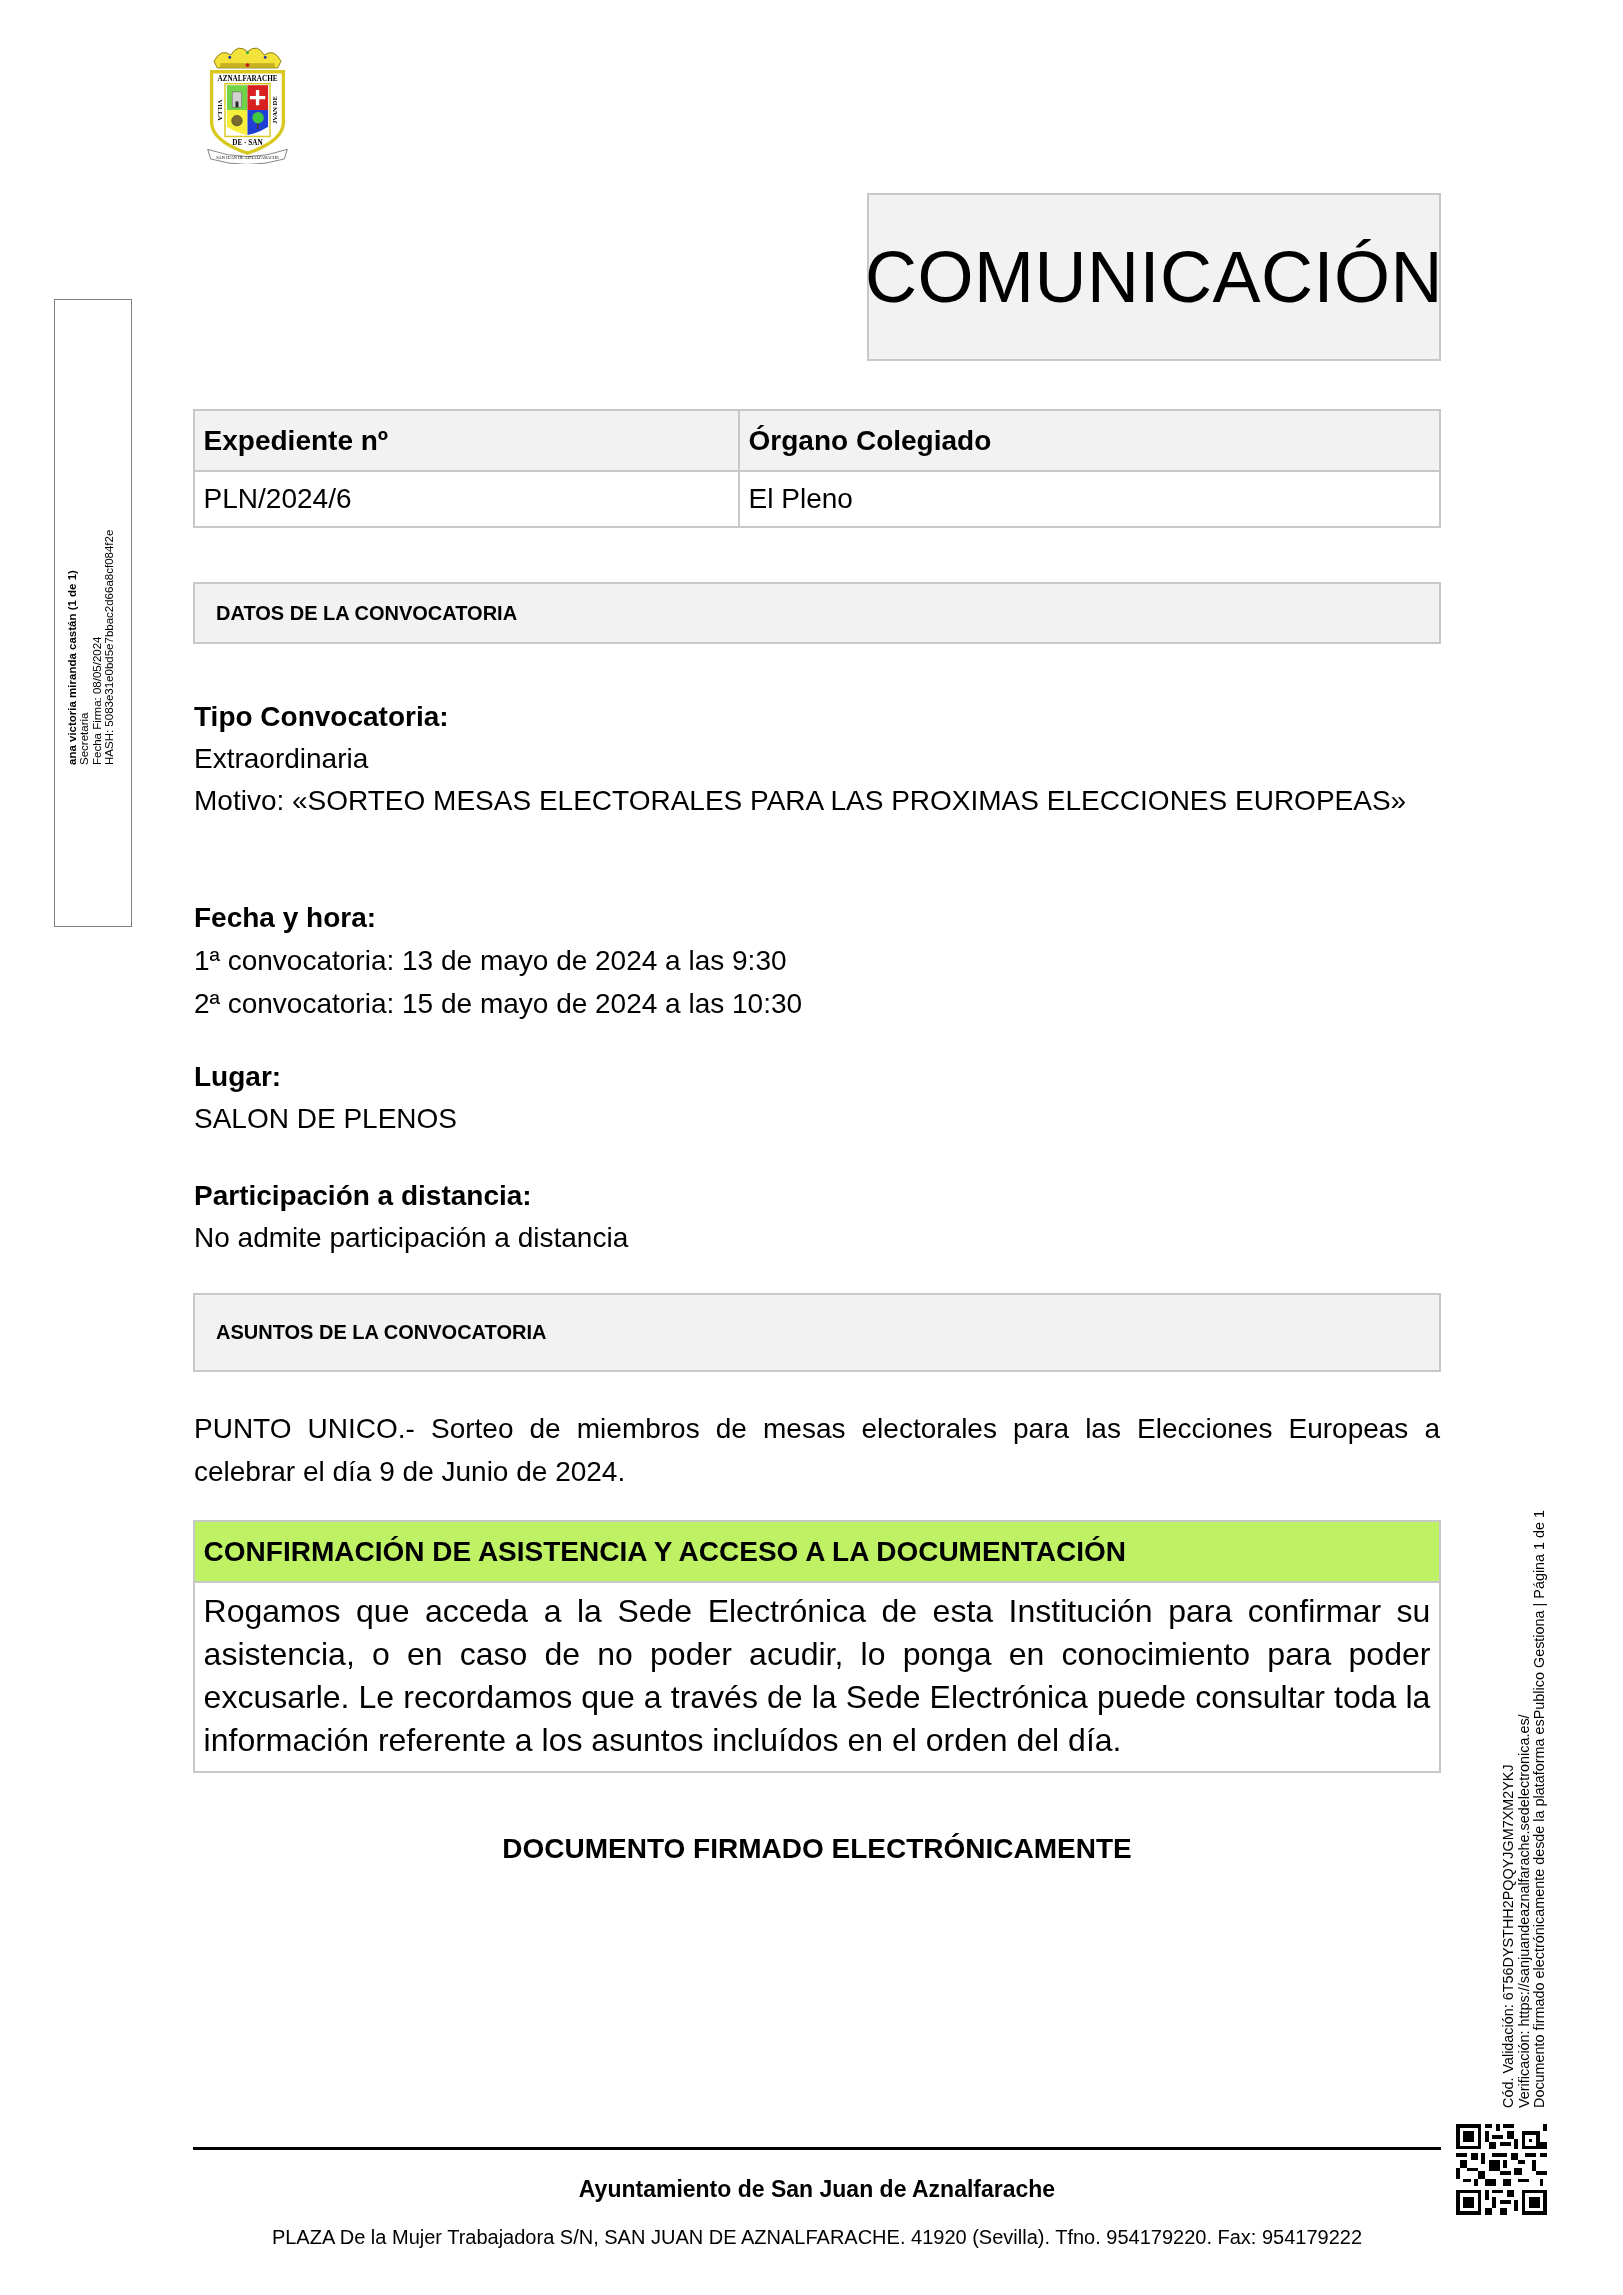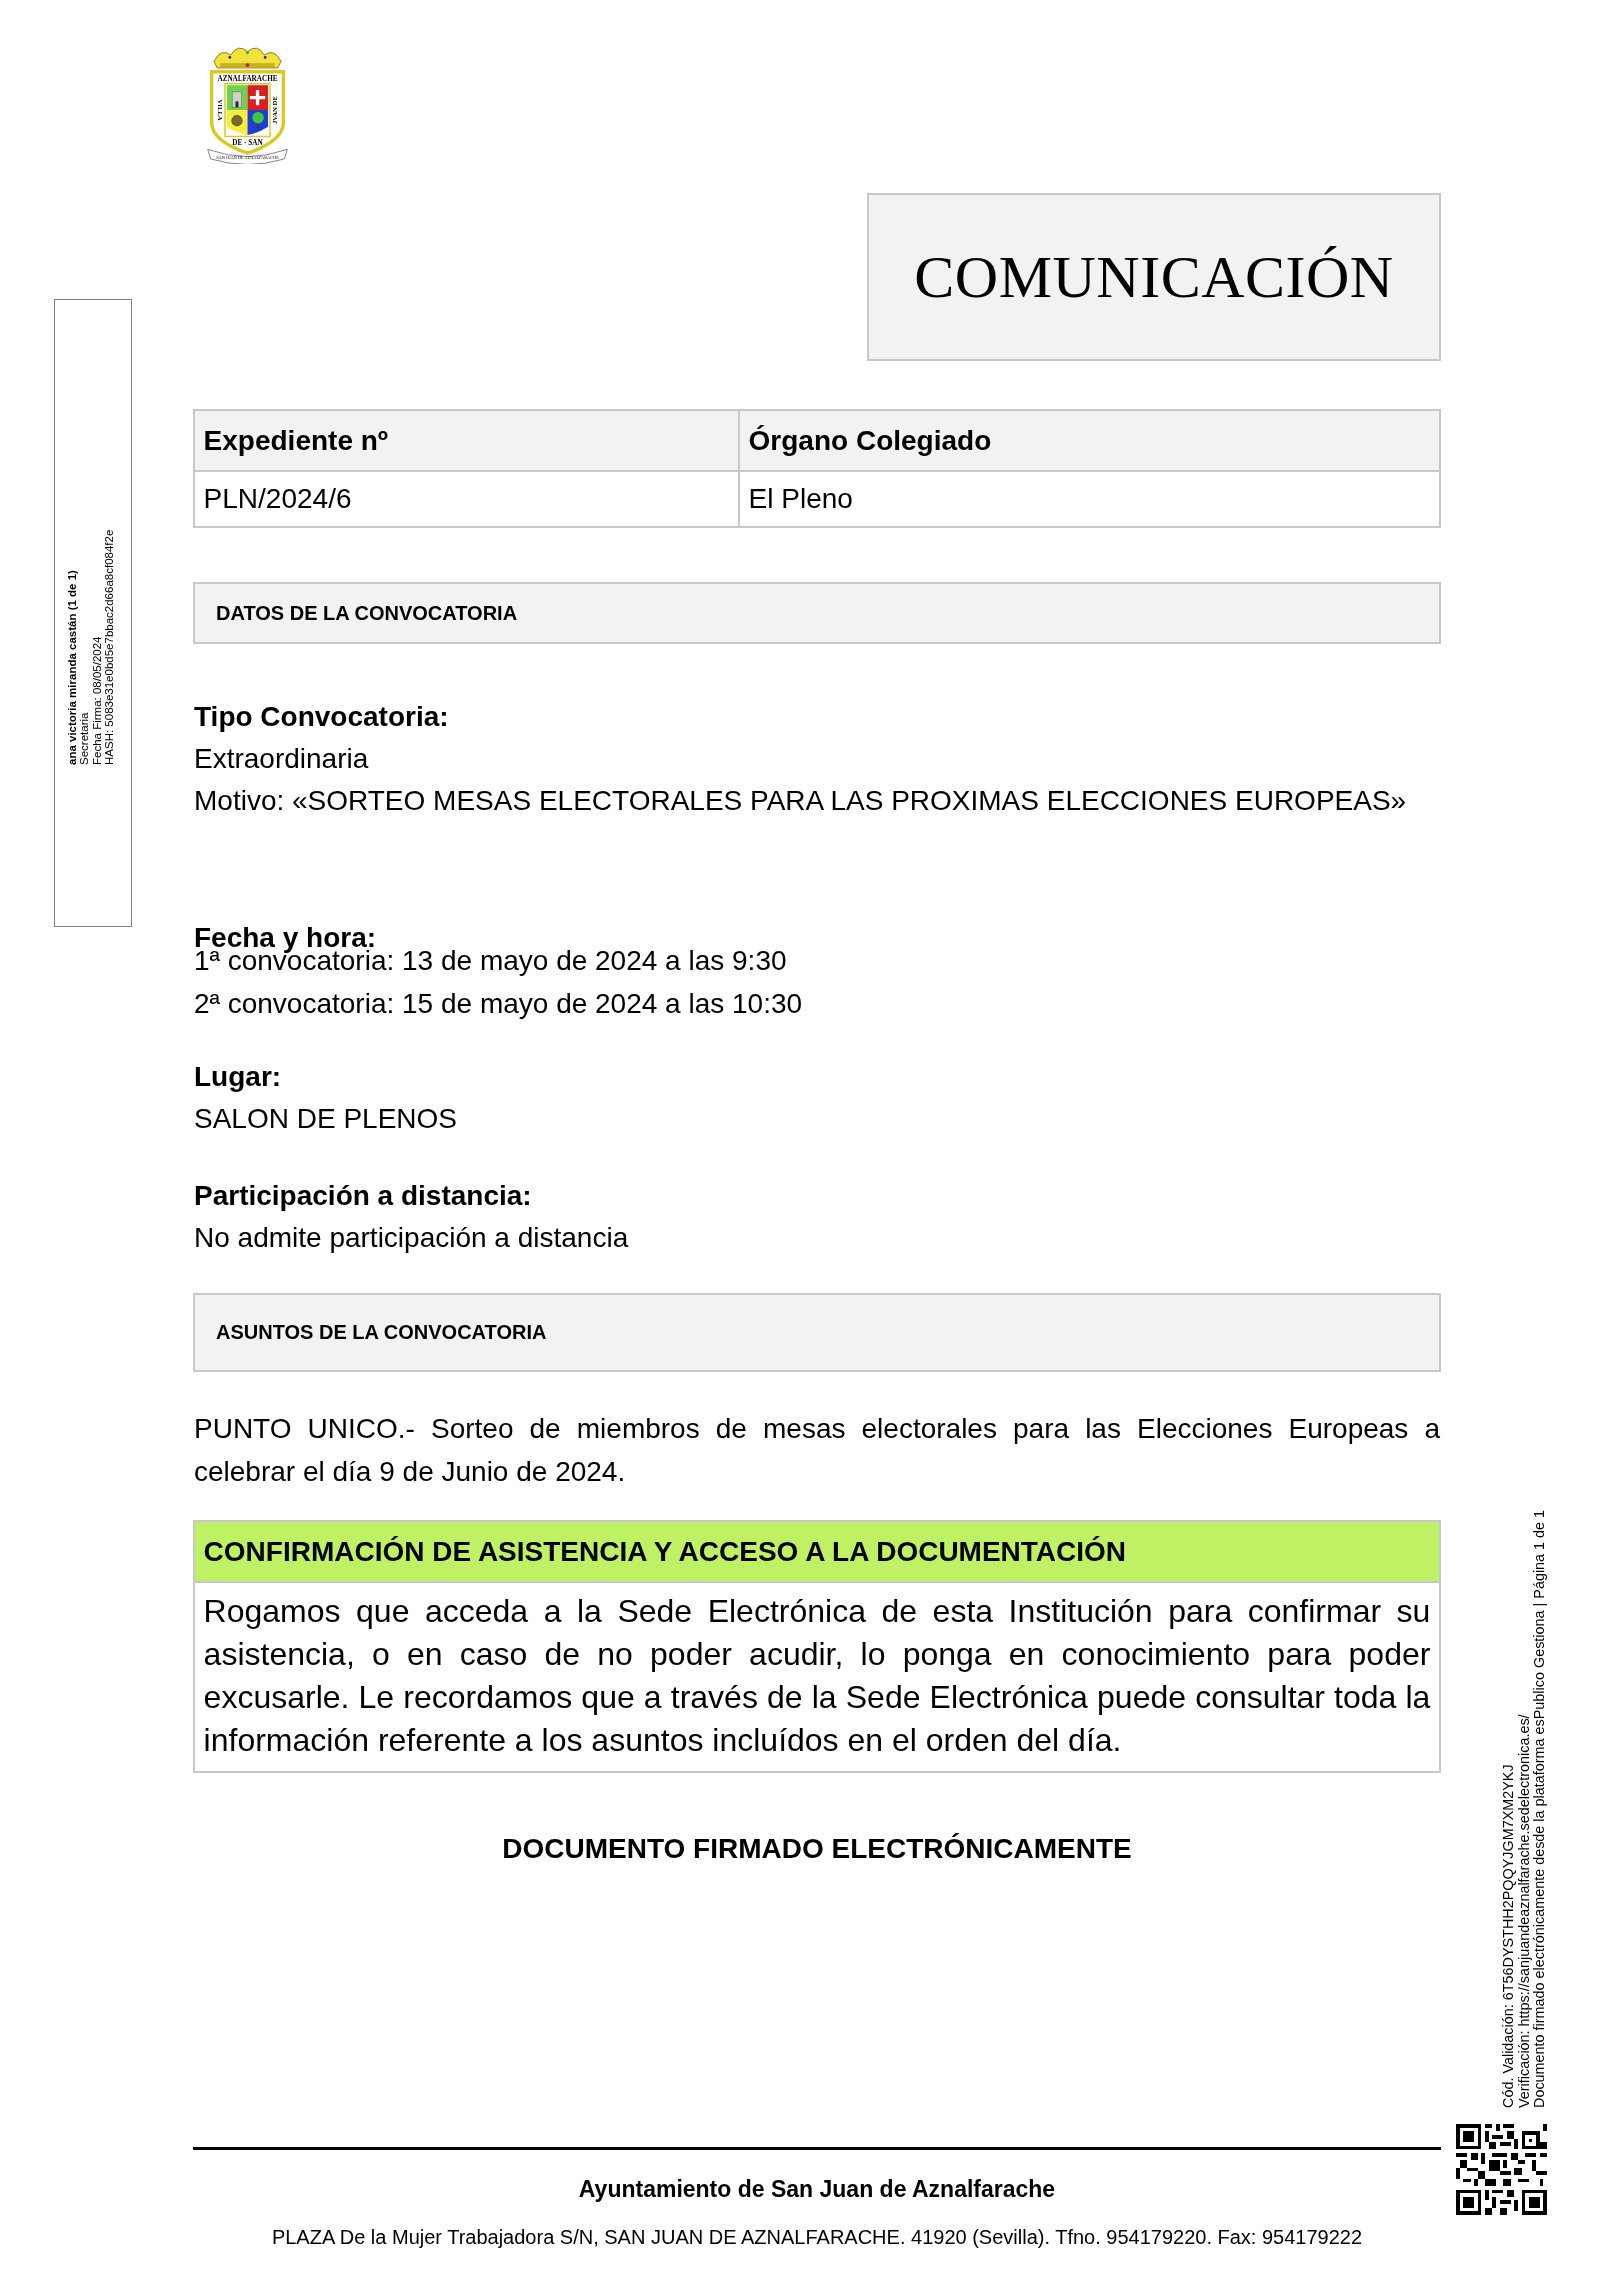--- a/index.html
+++ b/index.html
@@ -14,21 +14,21 @@
   .sig-box { left: 54px; top: 299px; width: 78px; height: 628px;
              border: 1.9px solid #808080; background: #fff; box-sizing: border-box; }
   .vtext { position: absolute; transform-origin: left top; transform: rotate(-90deg);
            white-space: nowrap; font-size: 11.5px; line-height: 12.5px; }
   .vtext.bold { font-weight: bold; }
 
   
   .title-box { left: 867px; top: 193px; width: 574px; height: 168px;
                background: #f2f2f2; border: 2.4px solid #c8c8c8; box-sizing: border-box;
                display: flex; align-items: center; justify-content: center; }
-  .title-box span { font-size: 60px; letter-spacing: 0.5px; font-family: Liberation Serif, serif; }
+  .title-box span { font-size: 72px; letter-spacing: 0.5px; }
 
   
   .info-table { left: 193px; top: 409px; width: 1248px; border-collapse: collapse; }
   .info-table td { border: 2.4px solid #c8c8c8; font-size: 28px; padding: 0 8.6px;
                    height: 56px; box-sizing: border-box; vertical-align: middle; }
   .info-table tr.head td { background: #f2f2f2; font-weight: bold; height: 61px; }
   .info-table td.c1 { width: 545px; }
 
   .section-head { left: 193px; width: 1248px; background: #f2f2f2;
                   border: 2.4px solid #c8c8c8; box-sizing: border-box;
@@ -119,21 +119,21 @@
   </table>
 
 <div class="abs section-head" style="top:582px; height:62px;">
   <span>DATOS DE LA CONVOCATORIA</span>
 </div>
 
 <div class="abs label" style="top:701px;">Tipo Convocatoria:</div>
 <div class="abs line" style="top:743px;">Extraordinaria</div>
 <div class="abs justify" style="top:779px;">Motivo: «SORTEO MESAS ELECTORALES PARA LAS PROXIMAS ELECCIONES EUROPEAS»</div>
 
-<div class="abs label" style="top:922px;text-align:center;">Fecha y hora:</div>
+<div class="abs label" style="top:902px;text-align:center;">Fecha y hora:</div>
 <div class="abs line" style="top:945px;">1ª convocatoria: 13 de mayo de 2024 a las 9:30</div>
 <div class="abs line" style="top:988px;">2ª convocatoria: 15 de mayo de 2024 a las 10:30</div>
 
 <div class="abs label" style="top:1061px;">Lugar:</div>
 <div class="abs line" style="top:1103px;">SALON DE PLENOS</div>
 
 <div class="abs label" style="top:1180px;">Participación a distancia:</div>
 <div class="abs line" style="top:1222px;">No admite participación a distancia</div>
 
 <div class="abs section-head" style="top:1293px; height:79px;">

